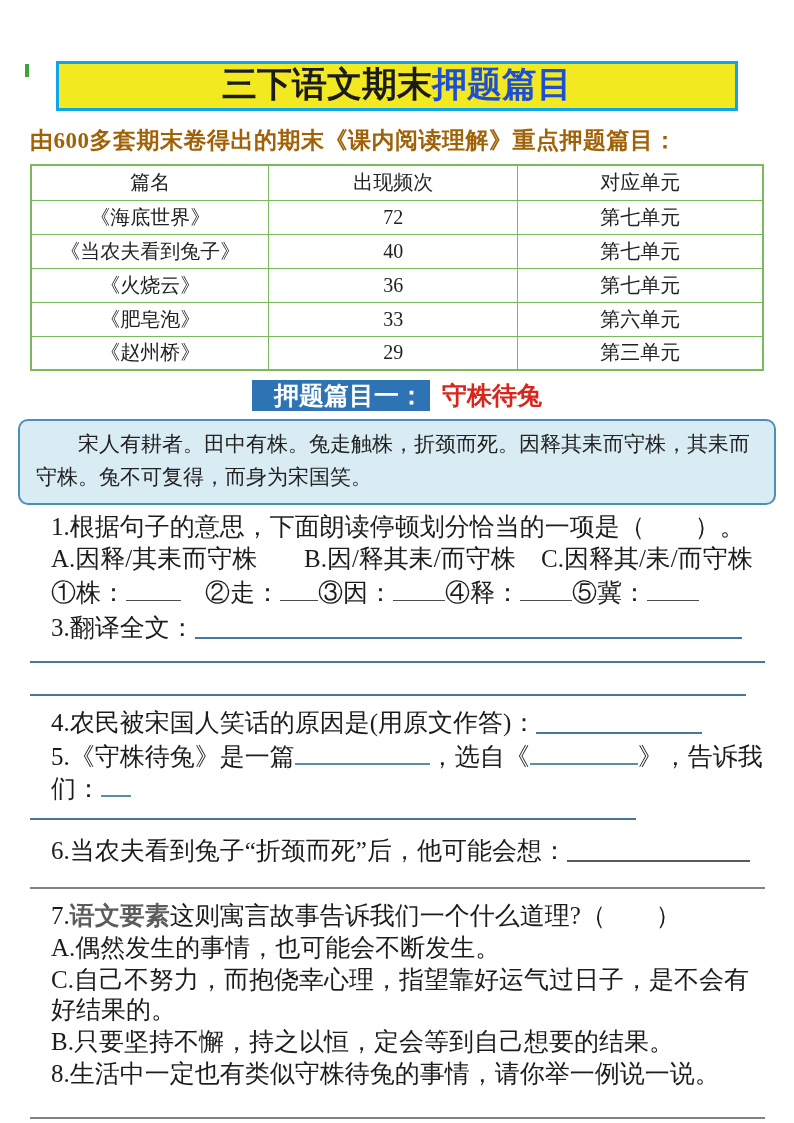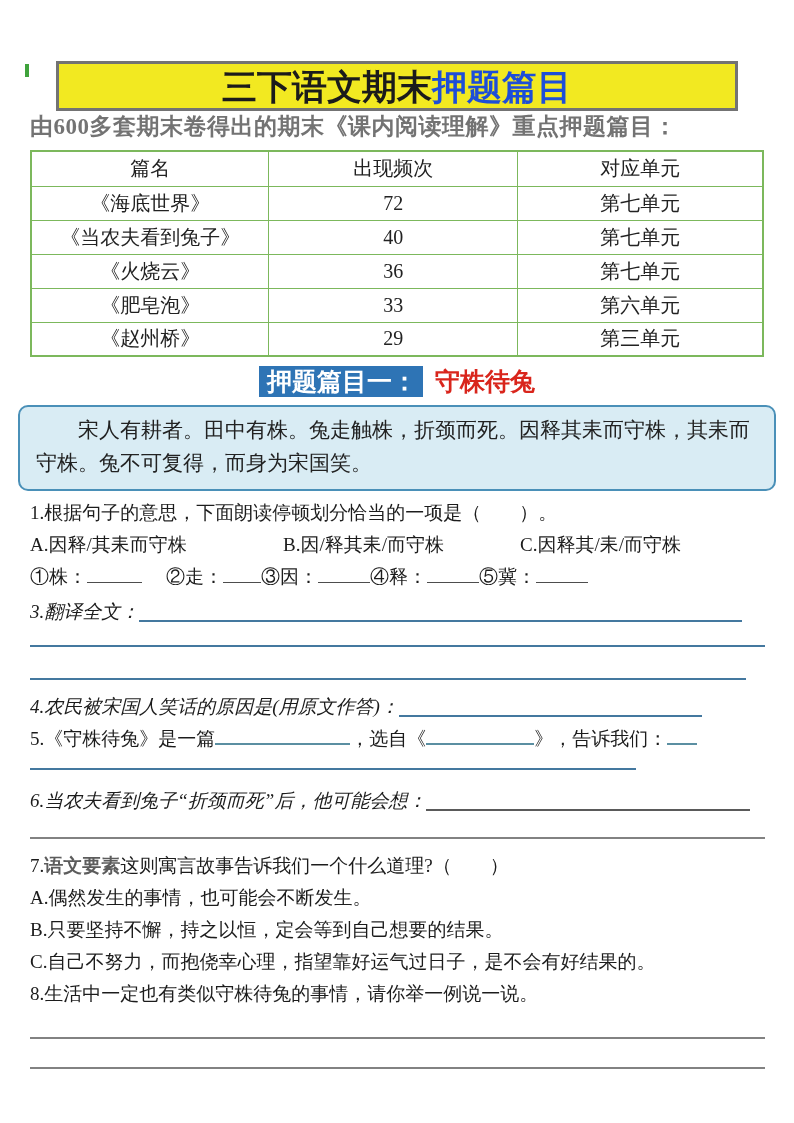--- a/index.html
+++ b/index.html
@@ -4,48 +4,48 @@
 <style>
   * { margin:0; padding:0; box-sizing:border-box; }
   html,body { width:794px; height:1123px; background:#ffffff; overflow:hidden;
               font-family:"Liberation Serif","DejaVu Serif",serif; color:#1c1c1c; }
   .page { position:relative; width:794px; height:1123px; padding:0 30px; }
 
   .corner-mark { position:absolute; left:25px; top:3px; width:4px; height:13px;
                  background:#3fa33c; }
 
   .title-box { margin:61px auto 0; width:682px; height:50px; background:#f2e921;
-               border:3px solid #737373; display:flex; align-items:flex-start;
+               border:3px solid #0ea5e9; display:flex; align-items:flex-end;
                justify-content:center; font-weight:bold; font-size:35px;
                white-space:nowrap; }
   .title-part1 { color:#1b1b1b; }
   .title-part2 { color:#2e74ad; }
   .title-part3 { color:#1d4ed8; }
 
-  .subtitle { font-size:23px; font-weight:bold; color:#737373;
+  .subtitle { margin-top:14px; font-size:23px; font-weight:bold; color:#a16207;
               letter-spacing:0.5px; white-space:nowrap; }
 
   table.freq { margin-top:8px; width:734px; border-collapse:collapse;
                border:2px solid #7cb85c; table-layout:fixed; }
   table.freq td, table.freq th { border:1px solid #7cb85c; height:34px;
                text-align:center; font-size:20px; font-weight:normal; color:#222; }
   table.freq th { height:35px;text-align:center; }
   .col1 { width:32.5%; } .col2 { width:34%; } .col3 { width:33.5%; }
 
   .section-header { margin-top:9px; text-align:center; font-size:25px;
                     font-weight:bold; line-height:32px; }
-  .section-label { background:#2e74b5; color:#ffffff; padding:2px 6px 2px 8px; }
+  .section-label { background:#2e74b5; color:#ffffff; padding:2px 6px 2px 22px; }
   .section-topic { color:#d9251c; padding-left:12px; }
 
   .passage-box { margin:7px -12px 0; border:2px solid #4a90b8; border-radius:10px;
                  background:#d9ecf4; padding:7px 16px 9px; font-size:21px;
                  line-height:33px; text-indent:2em; color:#222; }
 
-  .q { font-size:19px; line-height:30px; color:#1c1c1c; }
-  .flexline { display:flex; align-items:center;font-style:italic; }
+  .q { font-size:25px; line-height:30px; color:#1c1c1c;margin-left:21px; }
+  .flexline { display:flex; align-items:flex-start; }
   .grow-line { flex:1; border-bottom:2px solid #44789f; height:1.05em; }
   .grow-line.dark { border-bottom-color:#5a5a5a; }
 
   .rule { height:0; border-bottom:2px solid #44789f; }
   .rule.gray { border-bottom:2px solid #828282; }
 
   .blank { display:inline-block; height:1em; border-bottom:1px solid #4d4d4d;
            vertical-align:baseline; }
   .blank.blue { border-bottom:2px solid #5b8fa2; }
   .w55{width:55px;} .w38{width:38px;} .w52{width:52px;}
@@ -155,20 +155,20 @@
   <div class="q mt-q6 flexline">
     <span>6.当农夫看到兔子“折颈而死”后，他可能会想：</span>
     <span class="grow-line dark" style="margin-right:14px;"></span>
   </div>
   <div class="rule gray mt-gl" style="width:735px;"></div>
 
   <div class="q mt-q7">
     <span><span>7.</span><span class="q7-tag">语文要素</span></span><span>这则寓言故事告诉我们一个什么道理?（　　）</span>
   </div>
   <div class="q mt-sm">A.偶然发生的事情，也可能会不断发生。</div>
+  <div class="q mt-sm">C.自己不努力，而抱侥幸心理，指望靠好运气过日子，是不会有好结果的。</div>
   <div class="q mt-sm">B.只要坚持不懈，持之以恒，定会等到自己想要的结果。</div>
-  <div class="q mt-sm">C.自己不努力，而抱侥幸心理，指望靠好运气过日子，是不会有好结果的。</div>
 
   <div class="q mt-sm">8.生活中一定也有类似守株待兔的事情，请你举一例说一说。</div>
   <div class="rule gray mt-b1" style="width:735px;"></div>
   <div class="rule gray mt-b2" style="width:735px;"></div>
 
 </div>
 
 </body></html>

